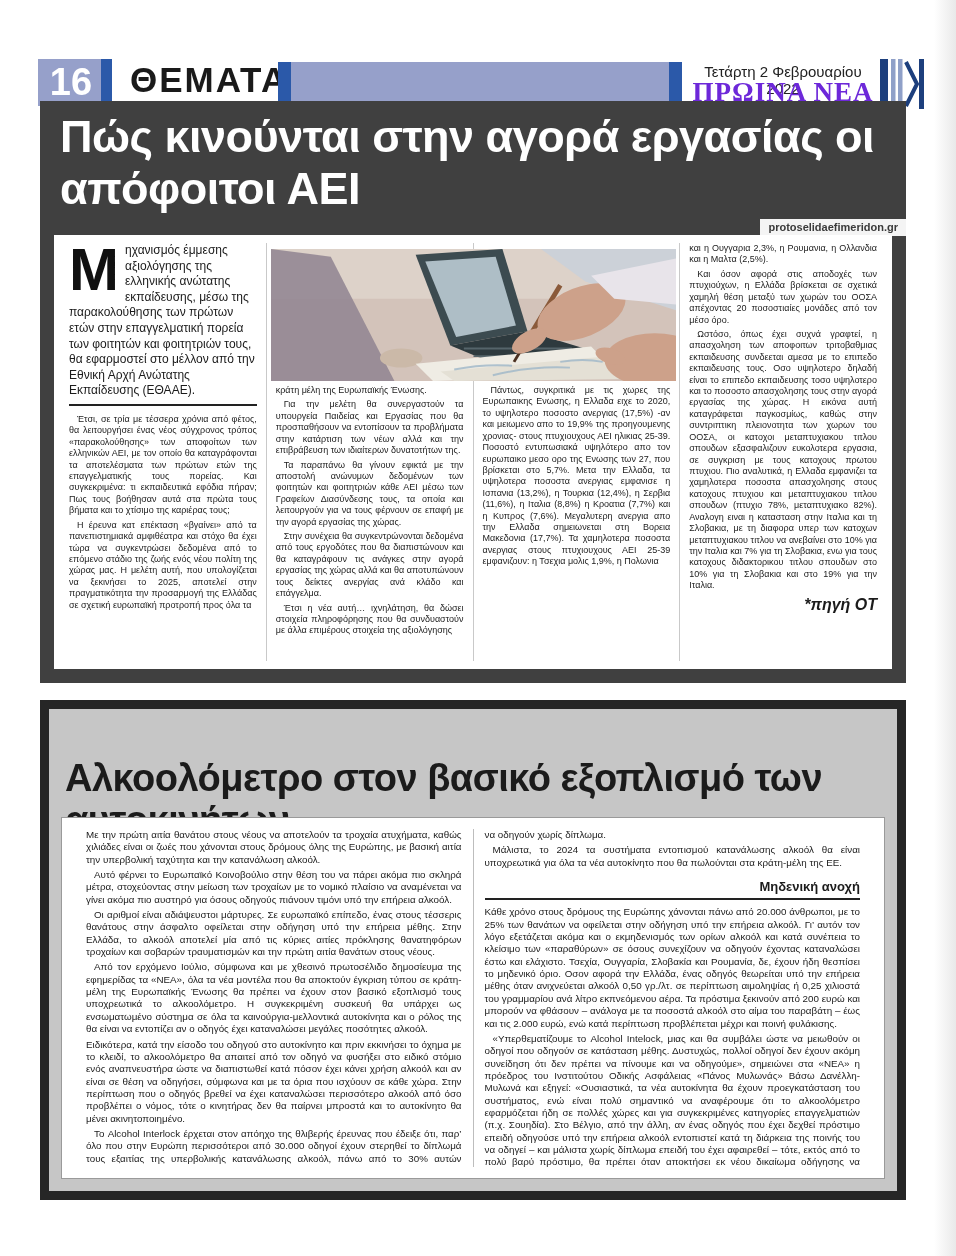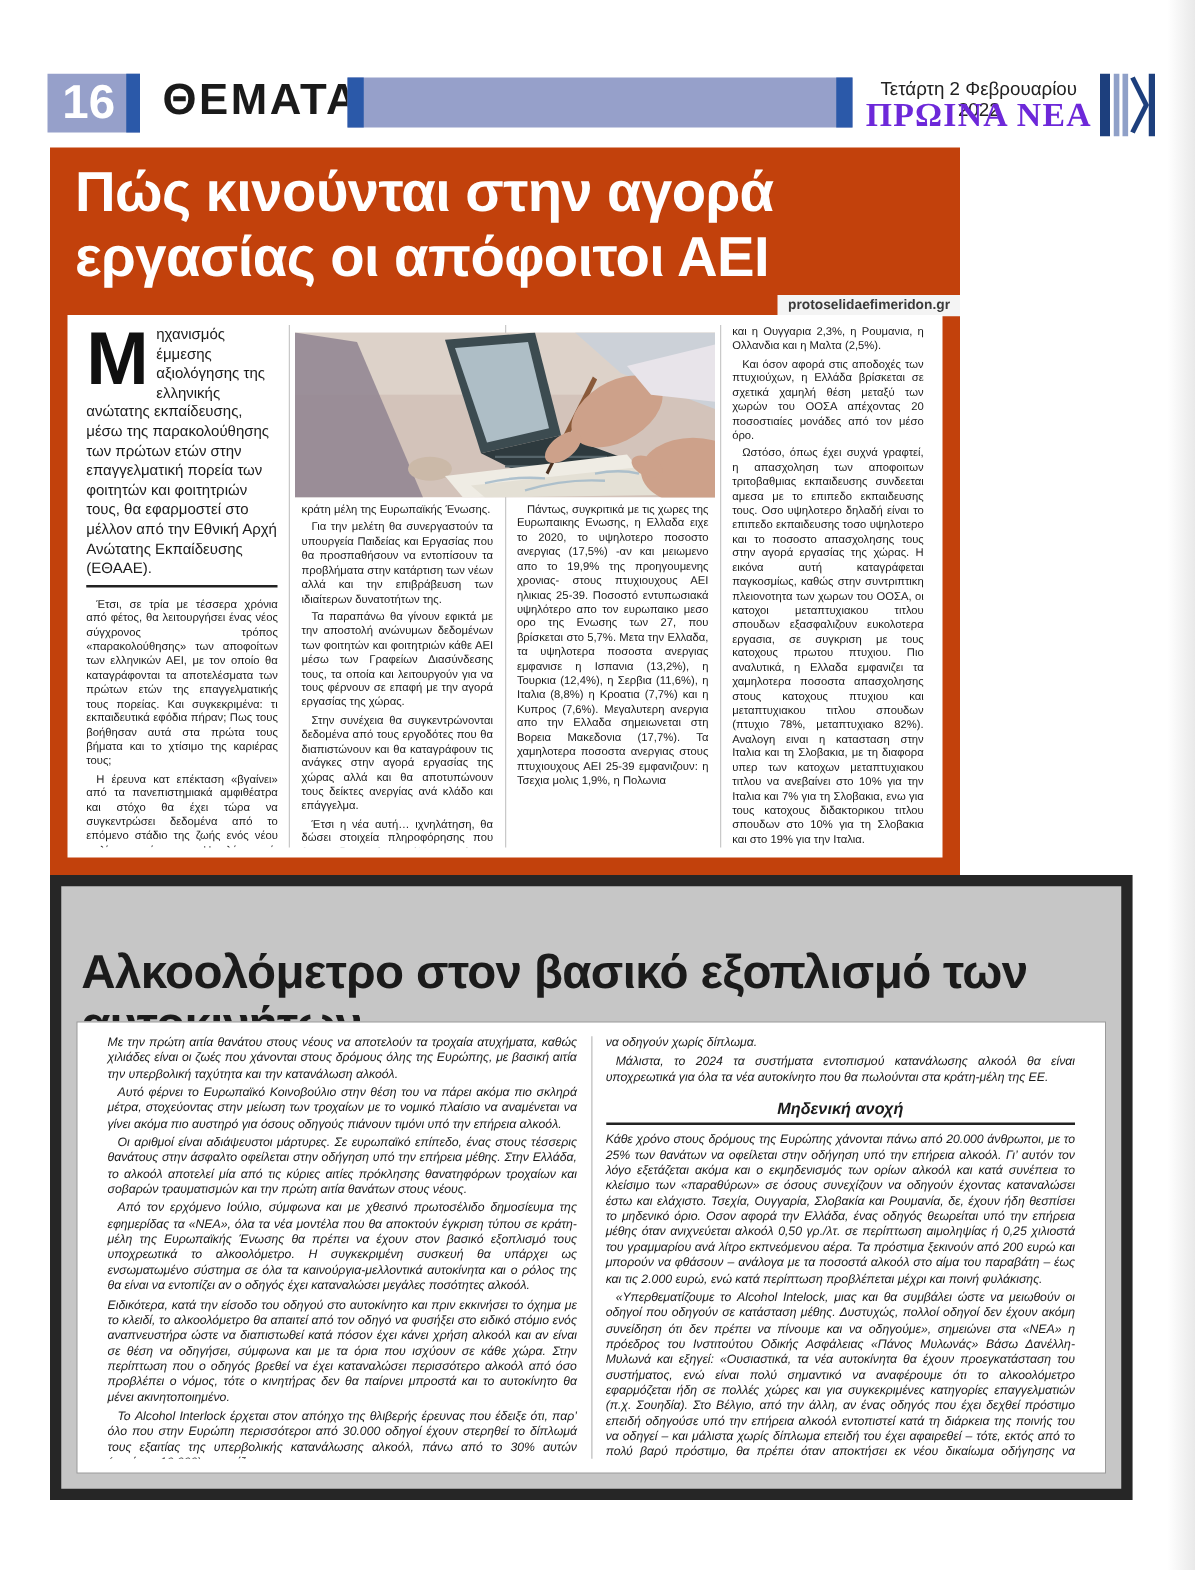--- a/index.html
+++ b/index.html
@@ -16,21 +16,21 @@
   .pagenum-badge span{color:#fff;font-size:38px;font-weight:bold;margin-right:8px;}
   .section-title{left:130px;top:60px;font-size:35px;font-weight:bold;letter-spacing:2px;color:#1a1a1a;}
   .header-bar{left:278px;top:62px;width:378px;height:40px;background:#96a0ca;
     border-left:13px solid #2b59a9;border-right:13px solid #2b59a9;}
   .edition-date{left:690px;top:63px;width:186px;text-align:center;font-size:15px;color:#222;}
   .masthead{left:690px;top:77px;width:186px;text-align:center;font-family:"Liberation Serif","DejaVu Serif",serif;
     font-size:27px;font-weight:bold;letter-spacing:1px;color:#6d28d9;}
   .logo{left:880px;top:57px;width:44px;height:54px;}
   .page-edge{right:0;top:0;width:22px;height:100%;background:linear-gradient(90deg,#ffffff,#e9e9e9);}
   
-  .article1{left:40px;top:118px;width:728px;height:582px;background:#c2410c;}
+  .article1{left:40px;top:101px;width:866px;height:582px;background:#404040;}
   .a1-headline{padding:10px 20px 0 20px;color:#ffffff;font-size:45px;line-height:1.16;
     font-weight:bold;letter-spacing:-0.5px;}
   .watermark{position:absolute;right:0;top:118px;background:#f4f4f4;color:#3a3a3a;
     font-size:11px;font-weight:bold;padding:2px 8px 3px 8px;}
   .inner1{position:absolute;left:14px;right:14px;top:134px;bottom:14px;background:#ffffff;
     padding:8px 6px;box-sizing:border-box;}
   .cols1{display:flex;height:100%;position:relative;}
   .col{flex:1 1 0;padding:0 9px;overflow:hidden;text-align:justify;font-size:9px;line-height:1.27;color:#1b1b1b;}
   .col + .col{border-left:1px solid #c9c9c9;}
   .col p{margin:0 0 3px 0;text-indent:8px;}
@@ -43,26 +43,26 @@
   .spacer{height:142px;}
   .source{text-align:right;font-weight:bold;font-style:italic;font-size:16px;margin-top:5px;}
   
   .article2{left:40px;top:700px;width:866px;height:500px;background:#c6c6c6;
     border:9px solid #262626;box-sizing:border-box;}
   .a2-headline{padding:6px 16px 0 16px;font-size:38px;font-weight:bold;color:#1b1b1b;letter-spacing:-0.5px;line-height:1.1;margin-top:43px;}
   .a2-subhead{padding:6px 16px 6px 16px;font-size:15.5px;font-weight:bold;line-height:1.3;color:#111;}
   .inner2{position:absolute;left:12px;right:12px;top:108px;bottom:12px;background:#ffffff;
     border:1px solid #9a9a9a;padding:11px 13px;box-sizing:border-box;}
   .cols2{display:flex;height:100%;}
-  .col2c{flex:1 1 0;padding:0 11px;overflow:hidden;text-align:justify;font-size:9.8px;line-height:1.26;color:#1b1b1b;font-style:italic;}
+  .col2c{flex:1 1 0;padding:0 11px;overflow:hidden;text-align:justify;font-size:9.8px;line-height:1.26;color:#1b1b1b;}
   .col2c + .col2c{border-left:1px solid #bdbdbd;}
   .col2c p{margin:0 0 3px 0;text-indent:8px;}
   .col2c p.cont{text-indent:0;}
   .subheading{font-size:13px;font-weight:bold;border-bottom:2px solid #222;
-    padding:6px 0 3px 0;margin:4px 0 6px 0;text-align:center;}
+    padding:6px 0 3px 0;margin:4px 0 6px 0;text-align:right;}
 </style>
 </head>
 <body>
 
 <div class="abs pagenum-badge">
   <div class="stripe"></div>
   <span>16</span>
 </div>
 <div class="abs section-title">ΘΕΜΑΤΑ</div>
 <div class="abs header-bar"></div>

